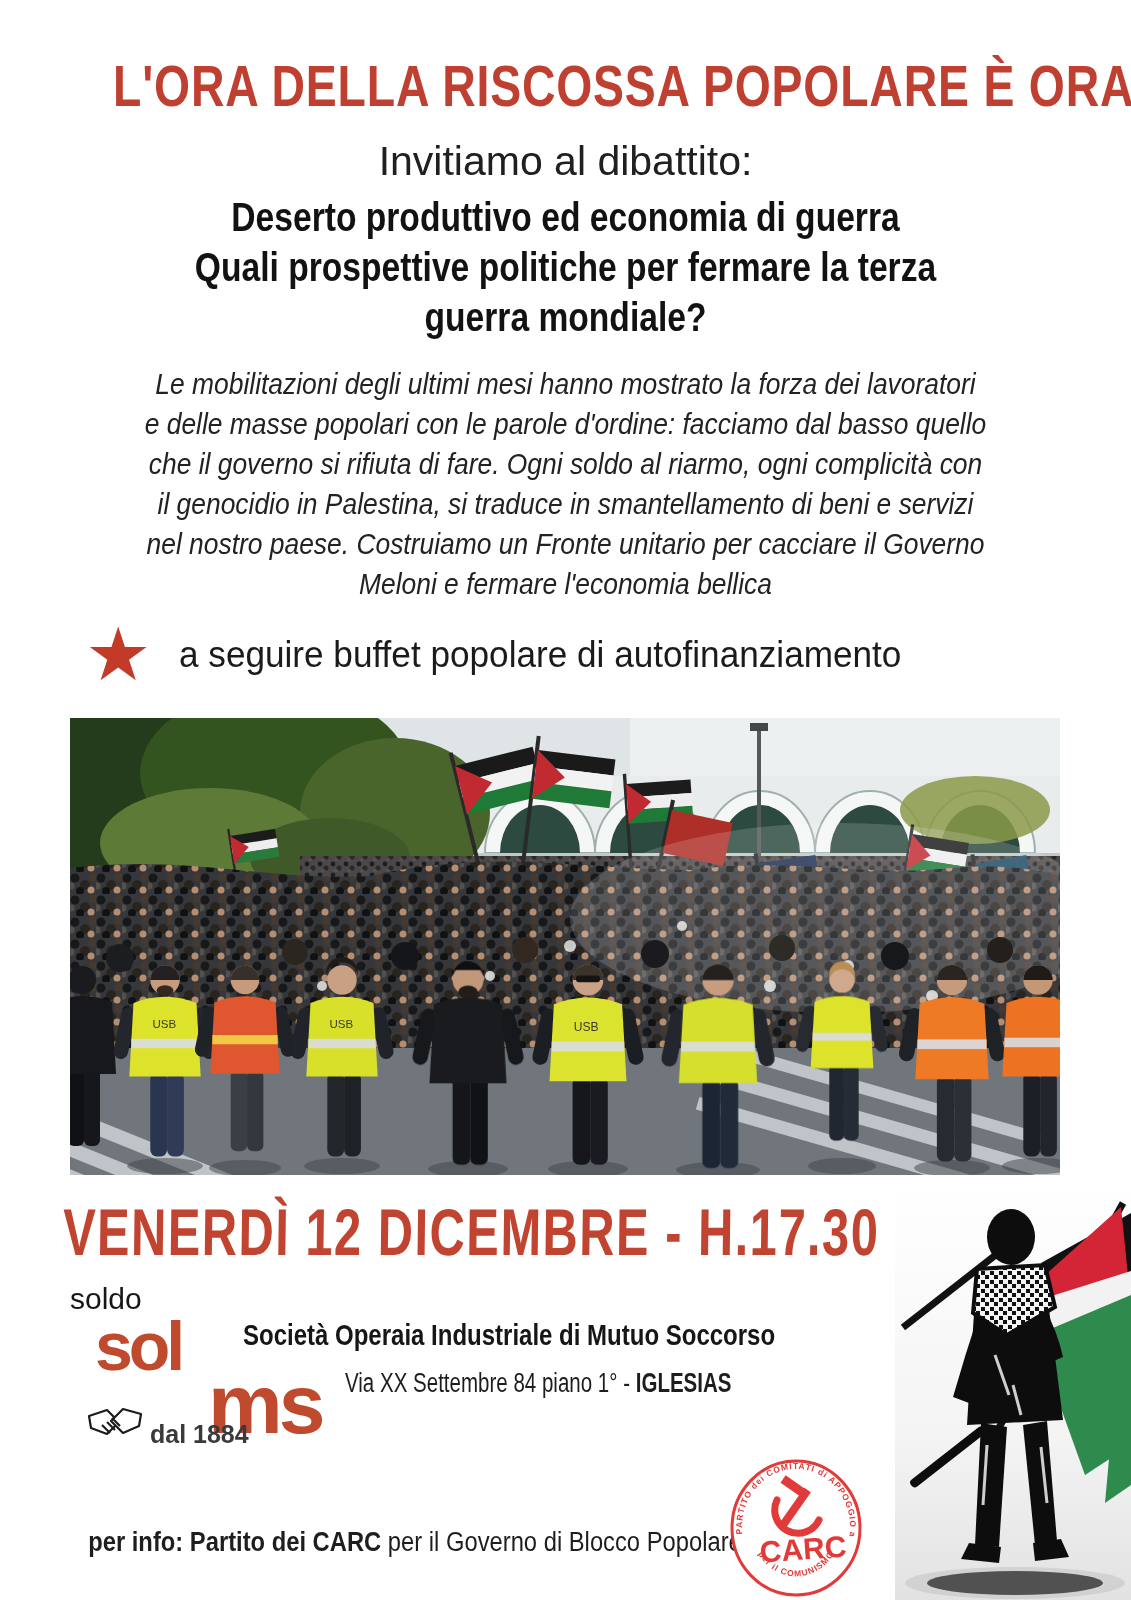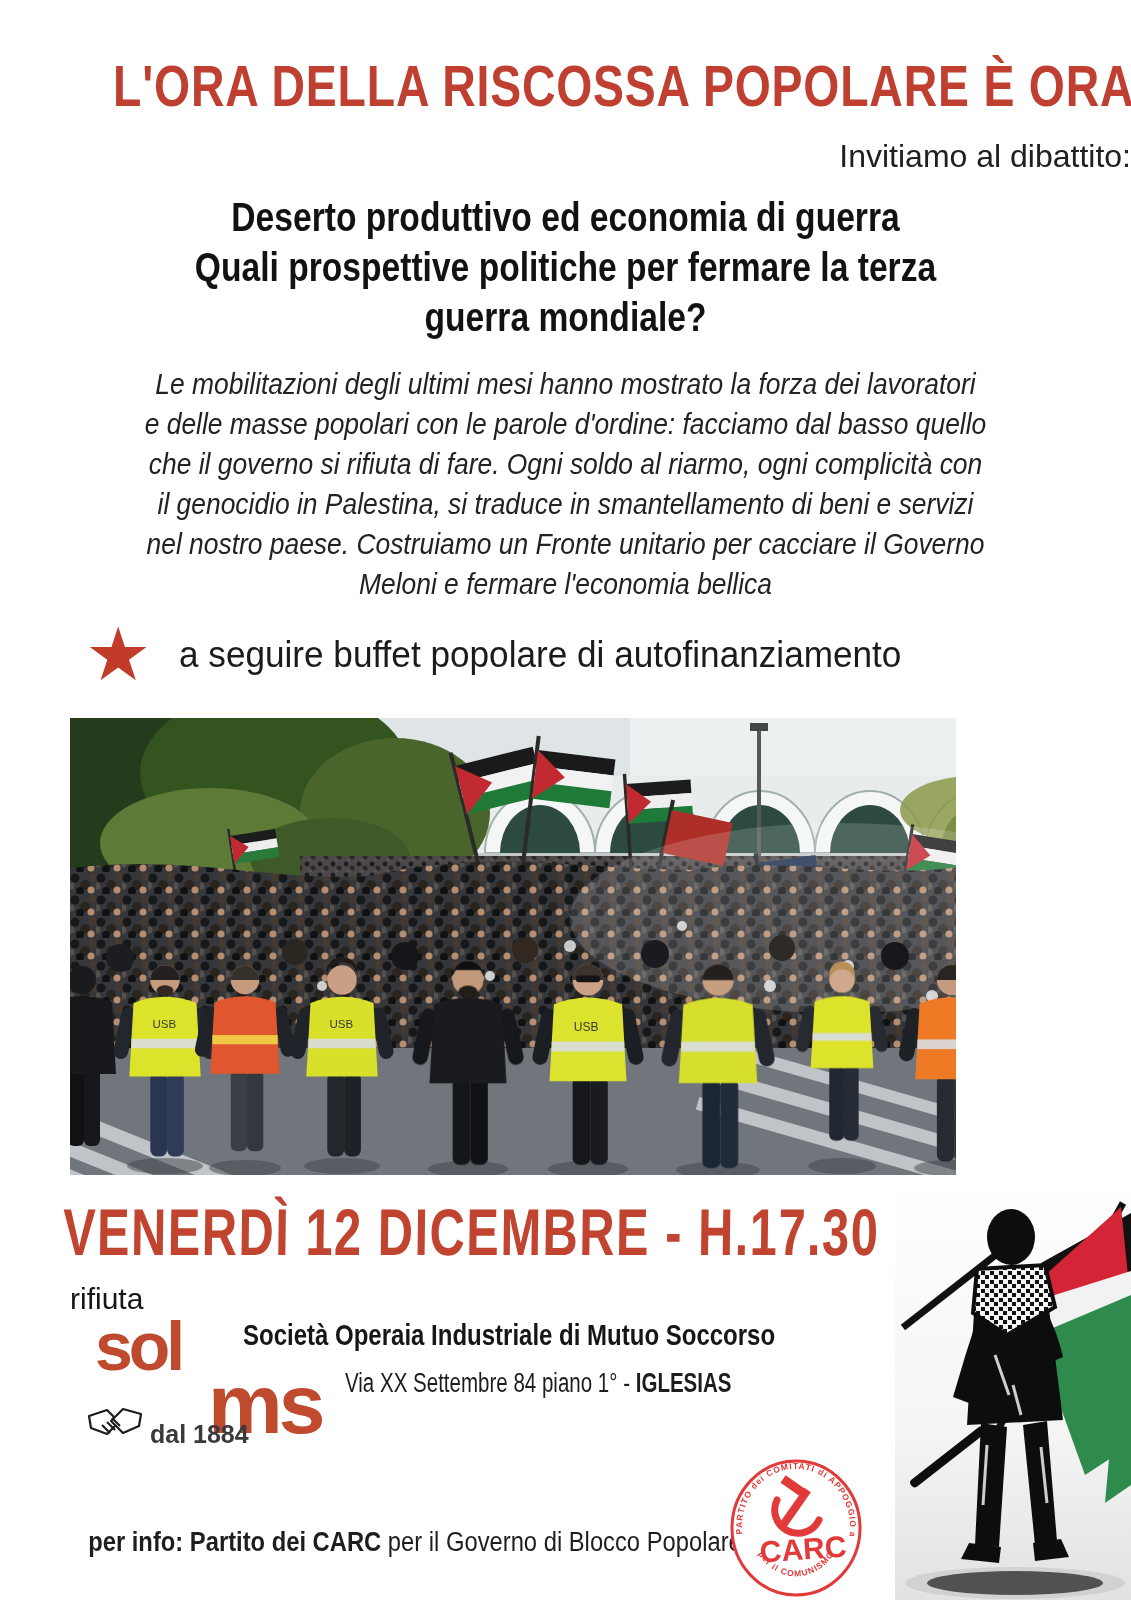--- a/index.html
+++ b/index.html
@@ -3,30 +3,30 @@
 <meta charset="utf-8">
 <style>
   html,body{margin:0;padding:0;background:#ffffff;}
   body{width:1131px;height:1600px;position:relative;overflow:hidden;
        font-family:"Liberation Sans",sans-serif;color:#1e1e1f;}
   .abs{position:absolute;}
   
   .main-title{left:0;top:52px;width:1131px;text-align:center;
     font-size:58px;font-weight:bold;letter-spacing:1px;color:var(--accent_red,#bf4031);
     transform:scaleX(.80);transform-origin:center;white-space:nowrap;}
-  .invite{left:0;top:138px;width:1131px;text-align:right;font-size:32px;color:#202022;}
+  .invite{left:0;top:138px;width:1131px;text-align:center;font-size:41px;color:#202022;}
   .debate{left:0;top:192px;width:1131px;text-align:center;font-weight:bold;color:#121214;
     font-size:40px;line-height:50px;transform:scaleX(.84);transform-origin:center;white-space:nowrap;}
   .paragraph{left:0;top:364px;width:1131px;text-align:center;font-style:italic;color:#222225;
     font-size:30px;line-height:40px;transform:scaleX(.88);transform-origin:center;white-space:nowrap;}
   .buffet-row{left:85px;top:618px;width:1000px;display:flex;align-items:center;gap:28px;}
   .star{font-size:74px;line-height:74px;color:var(--star_red,#c23b28);}
   .buffet-text{font-size:37px;color:#1b1b1d;transform:scaleX(.95);transform-origin:left;white-space:nowrap;}
   
-  .photo{left:70px;top:718px;width:886px;height:457px;background:#7d8286;overflow:hidden;}
+  .photo{left:70px;top:718px;width:990px;height:457px;background:#7d8286;overflow:hidden;}
   
   .date-line{left:63px;top:1194px;font-size:66px;font-weight:bold;letter-spacing:2px;
     color:var(--date_red,#c14431);transform:scaleX(.74) skewX(-1deg);transform-origin:left;white-space:nowrap;}
   .presso{left:70px;top:1282px;font-size:30px;color:#17171a;}
   .soms-word{font-weight:bold;color:var(--soms_red,#bf4a2e);letter-spacing:-4px;line-height:1;}
   .soms-sol{left:95px;top:1312px;font-size:68px;}
   .soms-ms{left:208px;top:1362px;font-size:84px;text-align:center;}
   .dal{left:150px;top:1420px;font-size:25px;font-weight:bold;color:#3a3a3c;}
   .venue{left:243px;top:1318px;font-size:30px;font-weight:700;color:#161618;
     transform:scaleX(.80);transform-origin:left;white-space:nowrap;}
@@ -335,21 +335,21 @@
     <rect x="2" y="88" width="16" height="80" rx="6" fill="#22262c"></rect>
     <path d="M-30,22 Q0,10 30,22 L34,92 L-34,92 Z" fill="#ed7322"></path>
     <rect x="-32" y="55" width="64" height="9" fill="#d8dde2" opacity=".9"></rect>
     <circle cx="0" cy="0" r="14" fill="#c29877"></circle>
     <path d="M-14,0 A14,14 0 0 1 14,0 Z" fill="#1e1b19"></path>
   </g>
 </svg>
 </div>
 
 <div class="abs date-line">VENERDÌ 12 DICEMBRE - H.17.30</div>
-<div class="abs presso">rifiuta</div>
+<div class="abs presso">soldo</div>
 
 <div class="abs soms-word soms-sol">sol</div>
 <div class="abs soms-word soms-ms">ms</div>
 <div class="abs" style="left:85px;top:1402px;">
   <svg width="60" height="44" viewBox="0 0 60 44">
     <g fill="#ffffff" stroke="#1c1c1c" stroke-width="2.2" stroke-linejoin="round">
       <path d="M4,14 L22,8 L34,20 L22,32 L6,26 Z"></path>
       <path d="M56,12 L38,7 L26,19 L38,31 L54,24 Z"></path>
       <path d="M22,20 l8,8"></path>
         <path d="M27,16 l8,8"></path>

